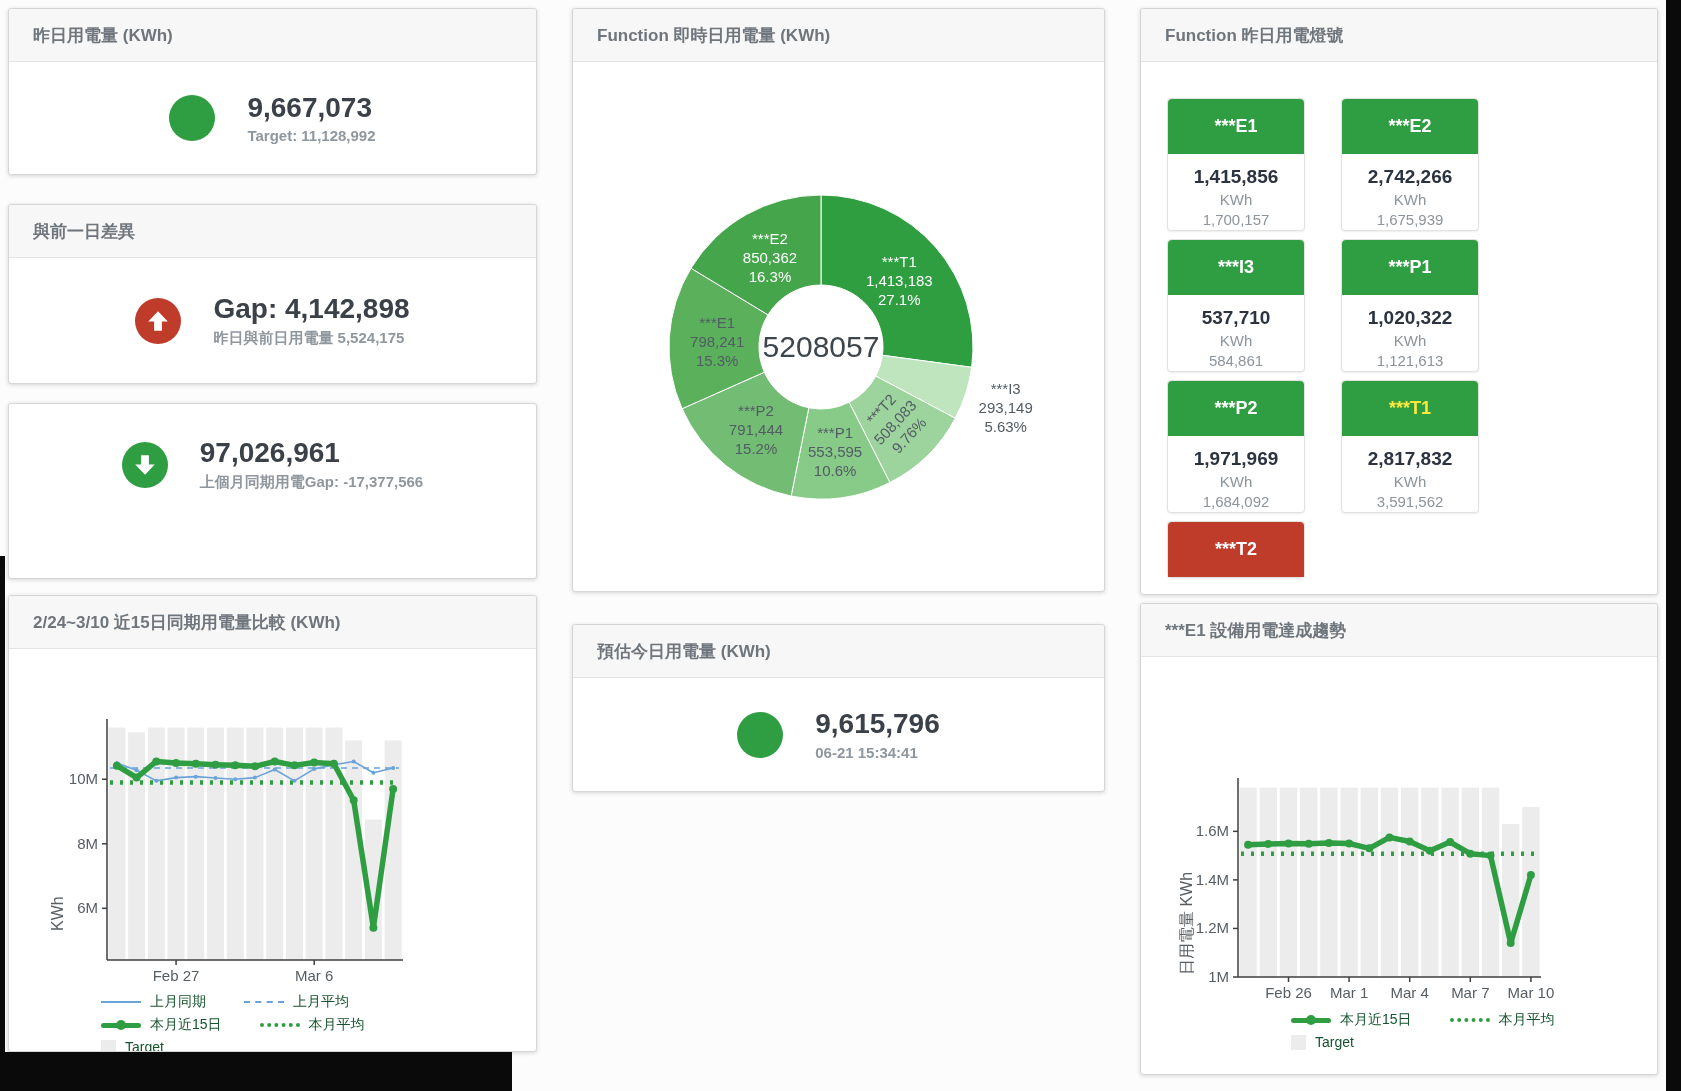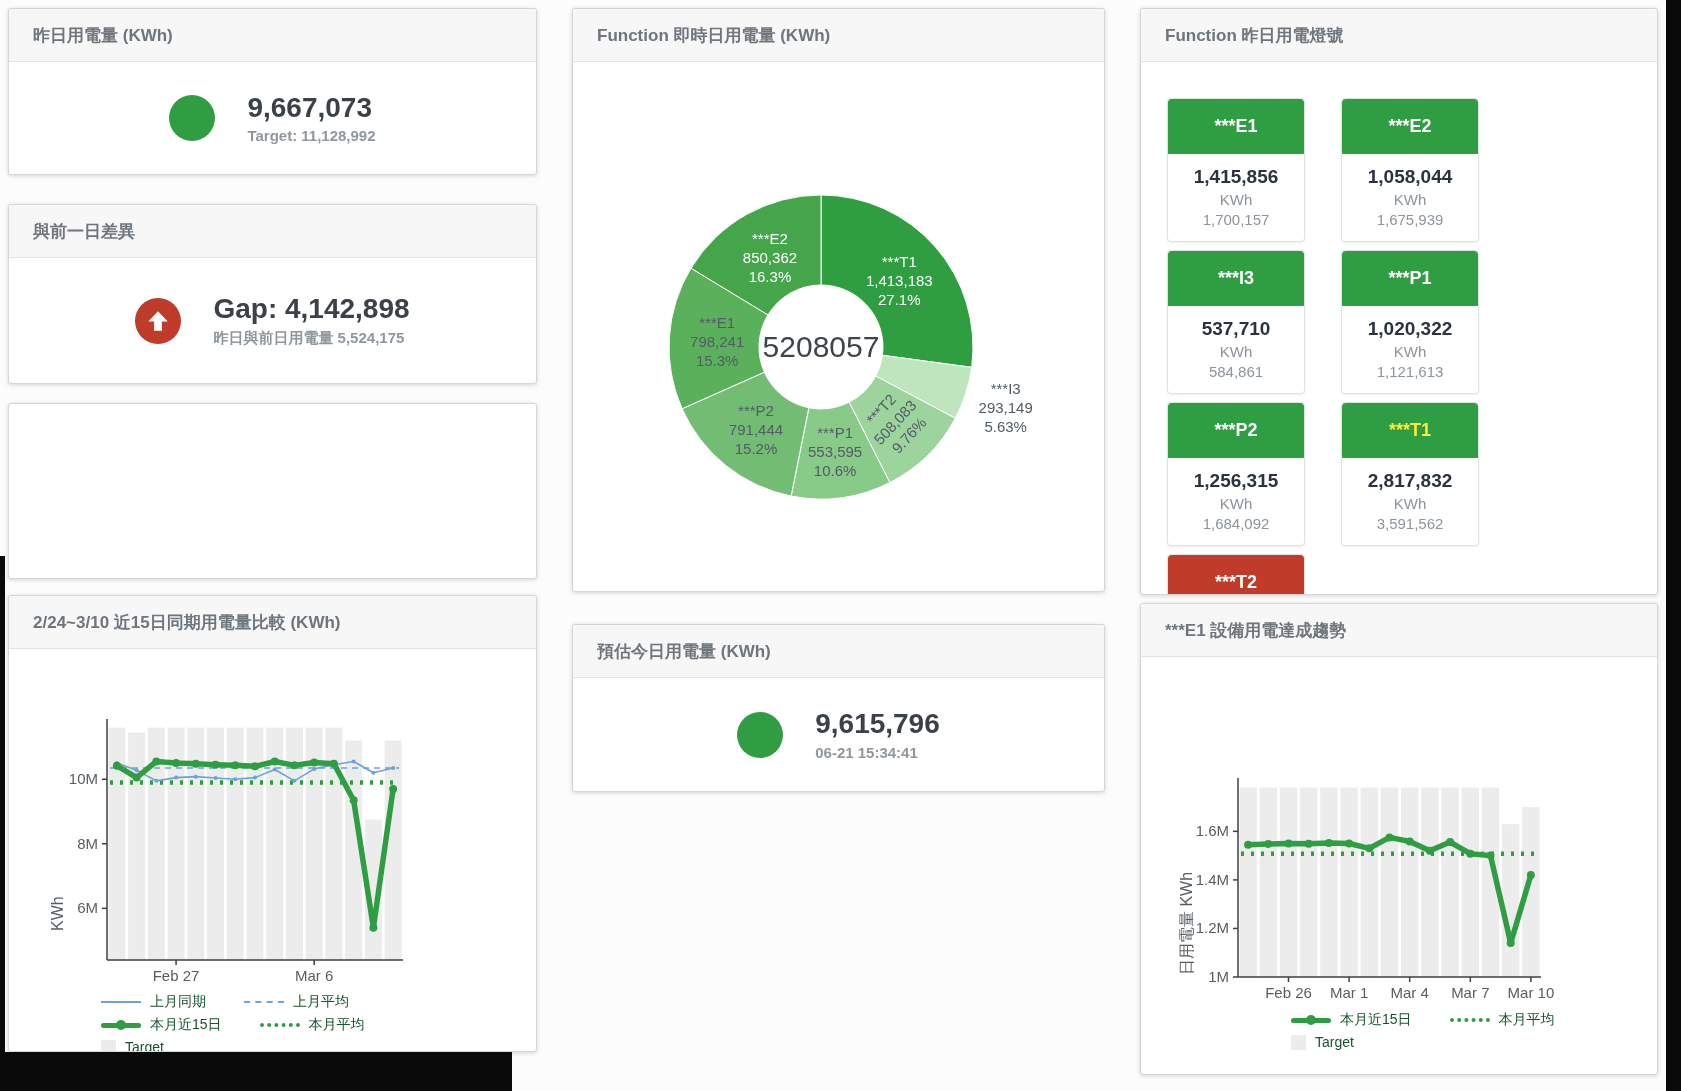--- a/index.html
+++ b/index.html
@@ -11,21 +11,21 @@
         display:flex;align-items:center;padding:0 24px;border-radius:3px 3px 0 0;}
   .card-title{color:#6e757c;font-weight:bold;font-size:17px;white-space:nowrap;}
   .stat-body{display:flex;align-items:center;justify-content:center;gap:32px;height:calc(100% - 53px);}
   .circle{width:46px;height:46px;border-radius:50%;display:flex;align-items:center;justify-content:center;flex:none;}
   .stat-value{font-size:28px;font-weight:bold;color:#3b4148;line-height:1.15;}
   .stat-sub{font-size:15px;color:#8f979e;margin-top:3px;font-weight:bold;}
   .tiles{padding:36px 0 0 26px;display:flex;flex-wrap:wrap;gap:8px 36px;width:482px;}
   .tile{width:136px;border:1px solid #e2e2e2;border-radius:4px;background:#fff;box-shadow:0 1px 2px rgba(0,0,0,.08);}
   .tile-header{height:55px;border-radius:4px 4px 0 0;display:flex;align-items:center;justify-content:center;
         font-weight:bold;font-size:18px;}
-  .tile-body{text-align:center;padding:12px 0 13px;}
+  .tile-body{text-align:center;padding:12px 0 2px;}
   .tile-value{font-size:19px;font-weight:bold;color:#2b3340;}
   .tile-unit{font-size:15px;color:#8c949c;margin-top:3px;}
   .tile-target{font-size:15px;color:#8c949c;margin-top:3px;}
   .ylab{position:absolute;font-size:16px;color:#565d63;transform:rotate(-90deg);
         transform-origin:left top;white-space:nowrap;}
   .legend{margin-top:2px;}
   .legend-row{display:flex;margin-top:5px;}
   .legend-item{display:inline-flex;align-items:center;gap:9px;margin-right:38px;font-size:14px;color:#14532d;}
   .sw{display:inline-block;width:40px;}
   .line-blue{border-top:2px solid #69a3d9;}
@@ -66,20 +66,31 @@
           </svg>
       </div>
       <div>
         <div class="stat-value">Gap: 4,142,898</div>
         <div class="stat-sub">昨日與前日用電量 5,524,175</div>
       </div>
     </div>
   </div>
 
   <div class="card" style="left:8px;top:403px;width:527px;height:174px">
+    <div class="stat-body">
+      <div class="circle" style="background:#2f9e43">
+        <svg width="26" height="26" viewBox="0 0 24 24">
+            <polygon points="12,21 3,11.5 8.4,11.5 8.4,3 15.6,3 15.6,11.5 21,11.5" fill="#ffffff"></polygon>
+          </svg>
+      </div>
+      <div>
+        <div class="stat-value">97,026,961</div>
+        <div class="stat-sub">上個月同期用電Gap: -17,377,566</div>
+      </div>
+    </div>
   </div>
 
   <div class="card" style="left:8px;top:595px;width:527px;height:455px">
     <div class="card-header">
       <span class="card-title">2/24~3/10 近15日同期用電量比較 (KWh)</span>
     </div>
     <div style="position:relative">
       <div class="ylab" style="left:40px;top:282px">KWh</div>
       <svg id="compareSvg" width="527" height="335">
           <rect x="99.38133333333334" y="78.58241758241758" width="16.970666666666666" height="232.41758241758242" fill="#ececec"></rect>
@@ -222,21 +233,21 @@
           <div class="tile-header" style="background: rgb(47, 158, 67); color: rgb(255, 255, 255);">***E1</div>
           <div class="tile-body">
             <div class="tile-value">1,415,856</div>
             <div class="tile-unit">KWh</div>
             <div class="tile-target">1,700,157</div>
           </div>
         </div>
         <div class="tile">
           <div class="tile-header" style="background: rgb(47, 158, 67); color: rgb(255, 255, 255);">***E2</div>
           <div class="tile-body">
-            <div class="tile-value">1,058,044</div>
+            <div class="tile-value">2,742,266</div>
             <div class="tile-unit">KWh</div>
             <div class="tile-target">1,675,939</div>
           </div>
         </div>
         <div class="tile">
           <div class="tile-header" style="background: rgb(47, 158, 67); color: rgb(255, 255, 255);">***I3</div>
           <div class="tile-body">
             <div class="tile-value">537,710</div>
             <div class="tile-unit">KWh</div>
             <div class="tile-target">584,861</div>
@@ -246,21 +257,21 @@
           <div class="tile-header" style="background: rgb(47, 158, 67); color: rgb(255, 255, 255);">***P1</div>
           <div class="tile-body">
             <div class="tile-value">1,020,322</div>
             <div class="tile-unit">KWh</div>
             <div class="tile-target">1,121,613</div>
           </div>
         </div>
         <div class="tile">
           <div class="tile-header" style="background: rgb(47, 158, 67); color: rgb(255, 255, 255);">***P2</div>
           <div class="tile-body">
-            <div class="tile-value">1,256,315</div>
+            <div class="tile-value">1,971,969</div>
             <div class="tile-unit">KWh</div>
             <div class="tile-target">1,684,092</div>
           </div>
         </div>
         <div class="tile">
           <div class="tile-header" style="background: rgb(47, 158, 67); color: rgb(255, 233, 60);">***T1</div>
           <div class="tile-body">
             <div class="tile-value">2,817,832</div>
             <div class="tile-unit">KWh</div>
             <div class="tile-target">3,591,562</div>

